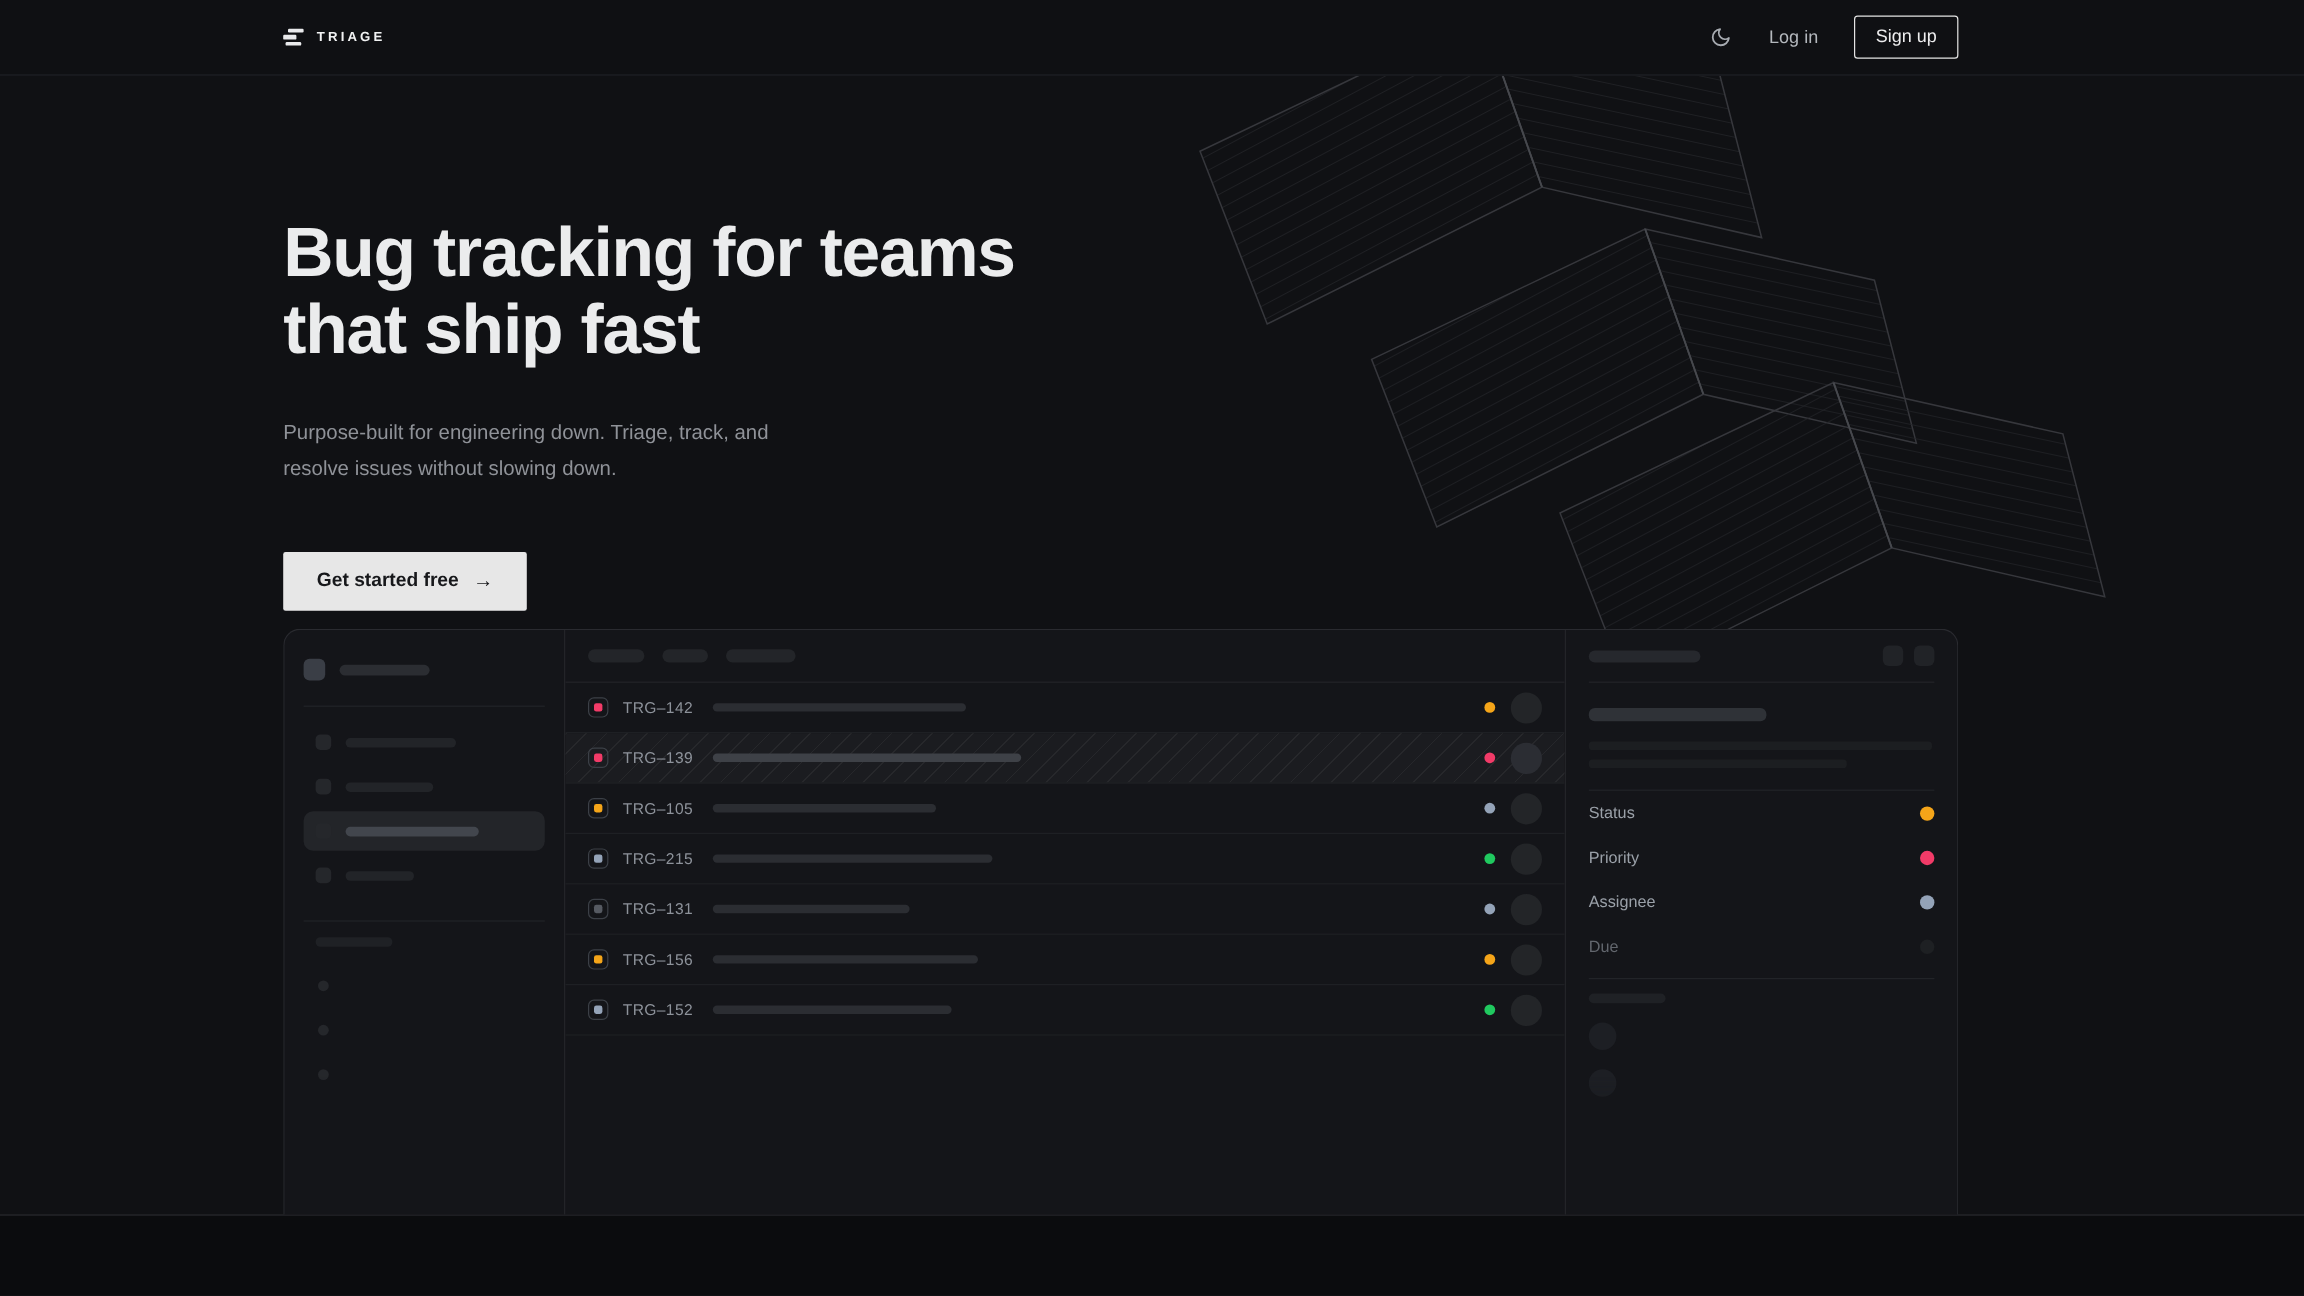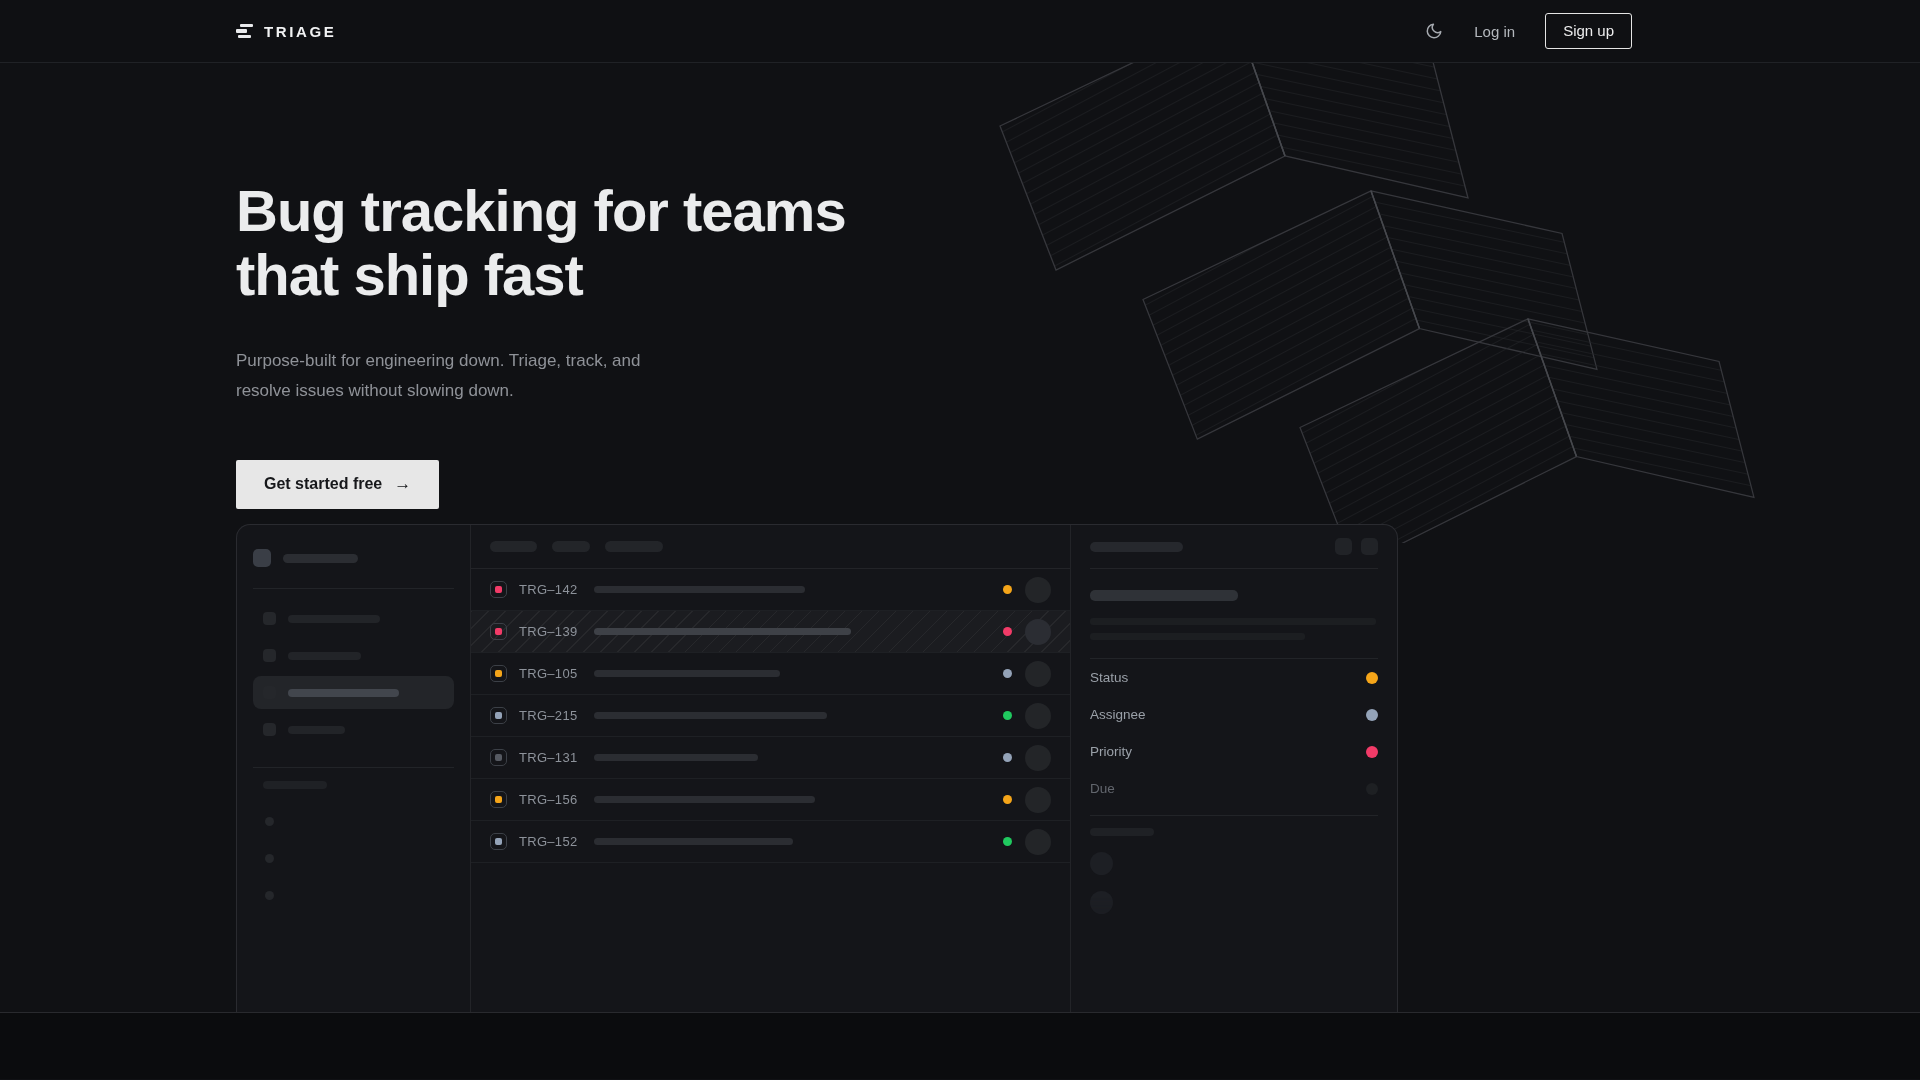--- a/index.html
+++ b/index.html
@@ -17,21 +17,21 @@
   .nav-inner {
     height:100%; margin-left:236px; width:1396px;
     display:flex; align-items:center; justify-content:space-between;
   }
   .brand { display:flex; align-items:center; gap:11px; }
   .logo-bars { display:flex; flex-direction:column; gap:2.5px; width:17px; }
   .logo-bars i { display:block; height:3.2px; border-radius:1px; background:#e9eaec; }
   .logo-bars i:nth-child(1){ width:13px; margin-left:4px; }
   .logo-bars i:nth-child(2){ width:11px; margin-left:0; }
   .logo-bars i:nth-child(3){ width:13px; margin-left:2px; }
-  .brand-name { font-size:15px; font-weight:700; letter-spacing:2.6px; color:#f1f2f3; }
+  .brand-name { font-size:11px; font-weight:700; letter-spacing:2.6px; color:#f1f2f3; }
   .nav-right { display:flex; align-items:center; gap:30px; }
   .moon-btn { width:20px; height:20px; display:flex; align-items:center; justify-content:center; cursor:pointer; }
   .login { font-size:15px; color:#b4b8bd; cursor:pointer; }
   .signup {
     font-size:15px; color:#ededee; border:1px solid #e5e5e5; border-radius:3px;
     background:transparent; padding:0 17px; height:36px; line-height:34px; cursor:pointer;
     font-family:inherit;
   }
   
   .hero { position:relative; height:950px; border-bottom:1px solid #292a2e; background:#101114; overflow:hidden; }
@@ -42,21 +42,21 @@
     margin-top:54px; display:inline-flex; align-items:center; gap:12px;
     background:#e7e7e7; color:#17181b; border:none; border-radius:2px;
     height:49px; padding:0 28px; font-size:16px; font-weight:600; cursor:pointer;
     font-family:inherit;
   }
   .cta .arrow { font-size:17px; font-weight:400; }
   
   .wireframes { position:absolute; left:995px; top:0; z-index:1; }
   
   .mockup {
-    position:absolute; left:236px; top:461px; width:1162px; height:489px;
+    position:absolute; left:236px; top:461px; width:1396px; height:489px;
     background:#141519; border:1px solid #2a2b30; border-bottom:none;
     border-radius:14px 14px 0 0; z-index:3;
     display:grid; grid-template-columns:234px 1fr 326px; overflow:hidden;
   }
   .mcol { height:100%; }
   .mcol.m-sidebar, .mcol.m-list { border-right:1px solid #232428; }
   .colfade {
     height:100%;
     -webkit-mask-image:linear-gradient(to bottom,#000 76%,transparent 99%);
     mask-image:linear-gradient(to bottom,#000 76%,transparent 99%);
@@ -292,26 +292,26 @@
         <div class="dt-title"></div>
         <div class="dt-line dt-line1"></div>
         <div class="dt-line dt-line2"></div>
         <div class="dt-div"></div>
         <div id="prop-list">
             <div class="prop-row">
     <span class="prop-label" style="color: rgb(154, 160, 168);">Status</span>
     <span class="prop-dot" style="background: rgb(245, 165, 25);"></span>
   </div>
             <div class="prop-row">
+    <span class="prop-label" style="color: rgb(154, 160, 168);">Priority</span>
+    <span class="prop-dot" style="background: rgb(242, 59, 104);"></span>
+  </div>
+            <div class="prop-row">
     <span class="prop-label" style="color: rgb(154, 160, 168);">Assignee</span>
     <span class="prop-dot" style="background: rgb(148, 163, 184);"></span>
-  </div>
-            <div class="prop-row">
-    <span class="prop-label" style="color: rgb(154, 160, 168);">Priority</span>
-    <span class="prop-dot" style="background: rgb(242, 59, 104);"></span>
   </div>
             <div class="prop-row">
     <span class="prop-label" style="color: rgb(98, 102, 109);">Due</span>
     <span class="prop-dot" style="background: rgb(30, 32, 35);"></span>
   </div>
           </div>
         <div class="dt-div" style="margin-top:8px"></div>
         <div class="skel dimmer sb-label-pill" style="margin-left:0"></div>
         <div class="dt-circle"></div>
         <div class="dt-circle"></div>

